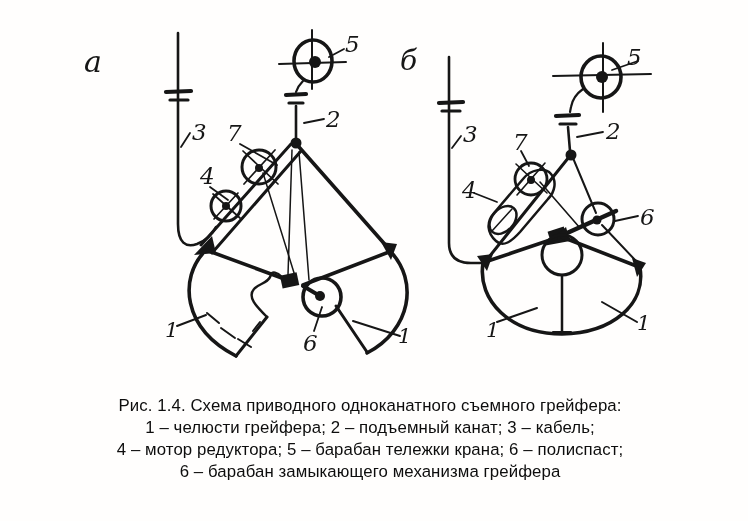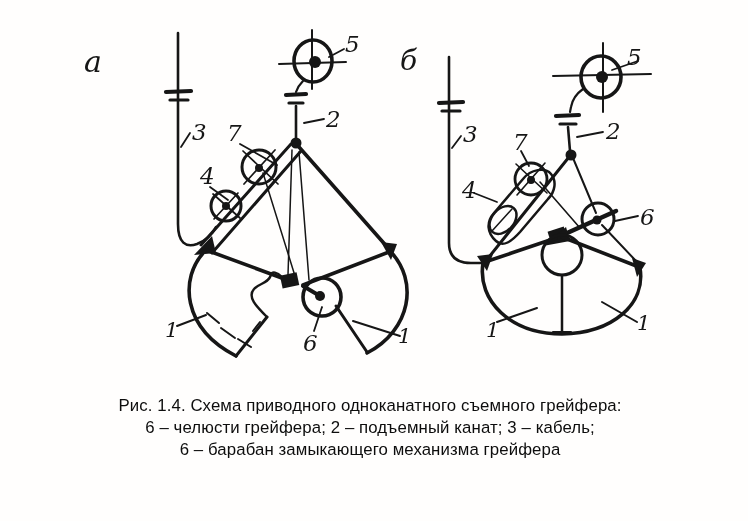--- a/index.html
+++ b/index.html
@@ -221,17 +221,18 @@
       </g>
       <g>
         <path class="diagram-stroke" stroke-width="2" d="M602,302 L637,322"></path>
         <text class="callout callout-small" x="637" y="330">1</text>
       </g>
     </g>
   </svg>
 
   <div class="caption">
     <div>Рис. 1.4. Схема приводного одноканатного съемного грейфера:</div>
-    <div>6 – челюсти грейфера; 2 – подъемный канат; 3 – кабель;</div>
+    <div>1 – челюсти грейфера; 2 – подъемный канат; 3 – кабель;</div>
+    <div>4 – мотор редуктора; 5 – барабан тележки крана; 6 – полиспаст;</div>
     <div>6 – барабан замыкающего механизма грейфера</div>
   </div>
 
 </div>
 
 </body></html>

